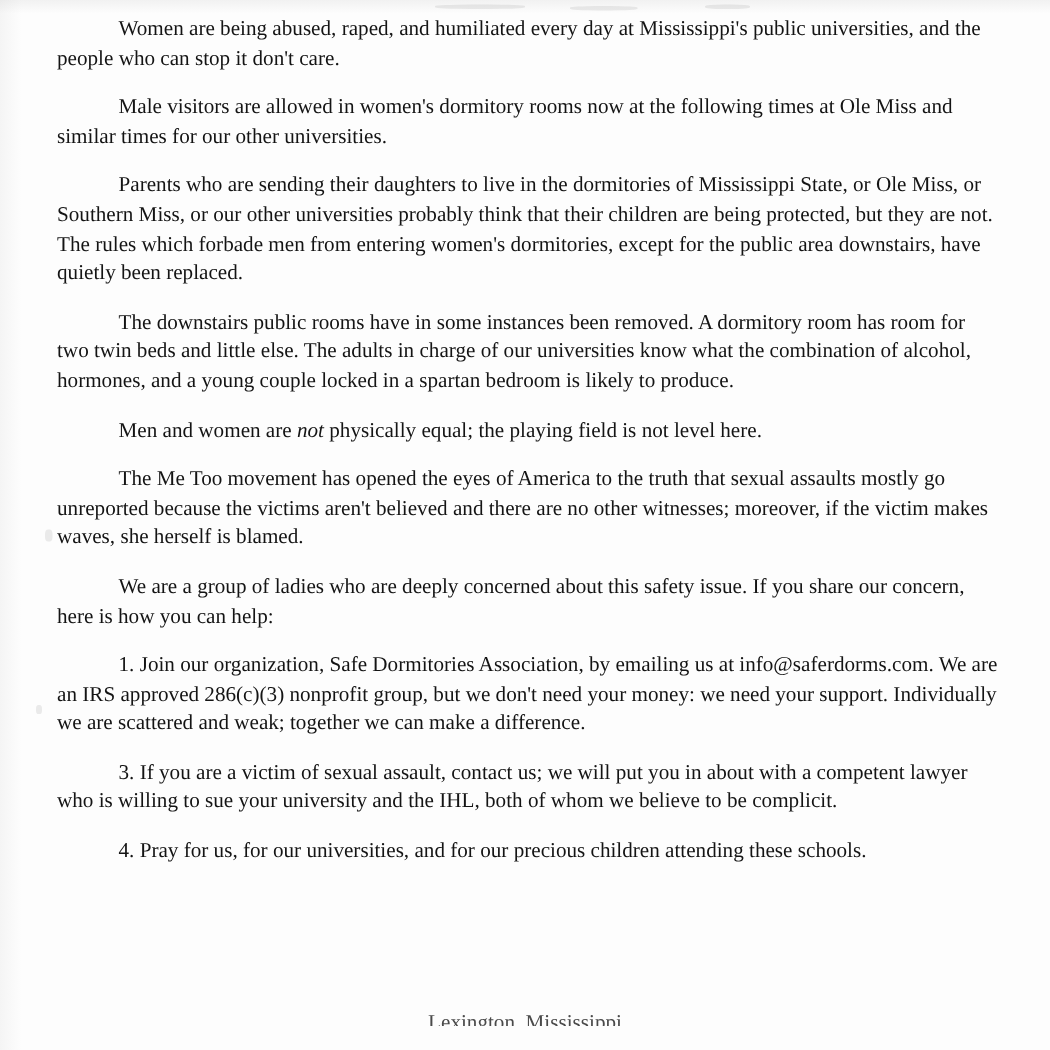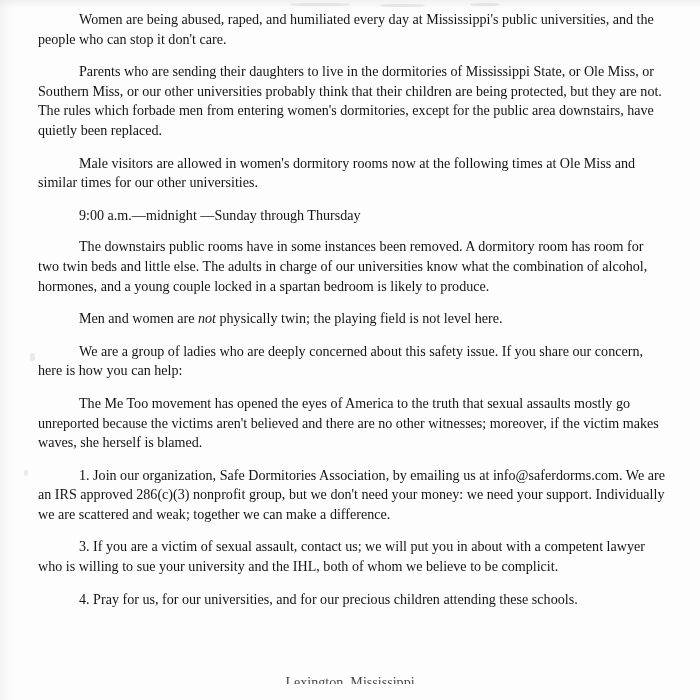--- a/index.html
+++ b/index.html
@@ -108,36 +108,35 @@
   <div class="speck" style="left:30px; top:353px; width:5px; height:8px;"></div>
   <div class="speck" style="left:24px; top:470px; width:4px; height:6px;"></div>
   <div class="speck" style="left:290px; top:3px; width:60px; height:3px;"></div>
   <div class="speck" style="left:380px; top:4px; width:45px; height:3px;"></div>
   <div class="speck" style="left:470px; top:3px; width:30px; height:3px;"></div>
 
   <div class="body-text">
 
     <p class="para">Women are being abused, raped, and humiliated every day at Mississippi's public universities, and the people who can stop it don't care.</p>
 
+    <p class="para">Male visitors are allowed in women's dormitory rooms now at the following times at Ole Miss and similar times for our other universities.</p>
+
     <p class="para">Parents who are sending their daughters to live in the dormitories of Mississippi State, or Ole Miss, or Southern Miss, or our other universities probably think that their children are being protected, but they are not.  The rules which forbade men from entering women's dormitories, except for the public area downstairs, have quietly been replaced.</p>
 
-    <p class="para">Male visitors are allowed in women's dormitory rooms now at the following times at Ole Miss and similar times for our other universities.</p>
-
-    <p class="hours">9:00 a.m.—midnight —Sunday through Thursday</p>
 
 
     <p class="para">The downstairs public rooms have in some instances been removed.  A dormitory room has room for two twin beds and little else.  The adults in charge of our universities know what the combination of alcohol, hormones, and a young couple locked in a spartan bedroom is likely to produce.</p>
 
     <p class="para">
-      <span>Men and women are </span><em class="ital">not</em><span> physically twin; the playing field is not level here.</span>
+      <span>Men and women are </span><em class="ital">not</em><span> physically equal; the playing field is not level here.</span>
     </p>
 
+    <p class="para">The Me Too movement has opened the eyes of America to the truth that sexual assaults mostly go unreported because the victims aren't believed and there are no other witnesses; moreover, if the victim makes waves, she herself is blamed.</p>
+
     <p class="para">We are a group of ladies who are deeply concerned about this safety issue.  If you share our concern, here is how you can help:</p>
-
-    <p class="para">The Me Too movement has opened the eyes of America to the truth that sexual assaults mostly go unreported because the victims aren't believed and there are no other witnesses; moreover, if the victim makes waves, she herself is blamed.</p>
 
     <p class="numitem">
       <span>1.</span><span>  Join our organization, Safe Dormitories Association, by emailing us at info@saferdorms.com.  We are an IRS approved 286(c)(3) nonprofit group, but we don't need your money: we need your </span><span class="underline">support.</span><span>  Individually we are scattered and weak; together we can make a difference.</span>
     </p>
 
 
     <p class="numitem">
       <span>3.</span><span>   If you are a victim of sexual assault, contact us; we will put you in about with a competent lawyer who is willing to sue your university and the IHL, both of whom we believe to be complicit.</span>
     </p>
 

